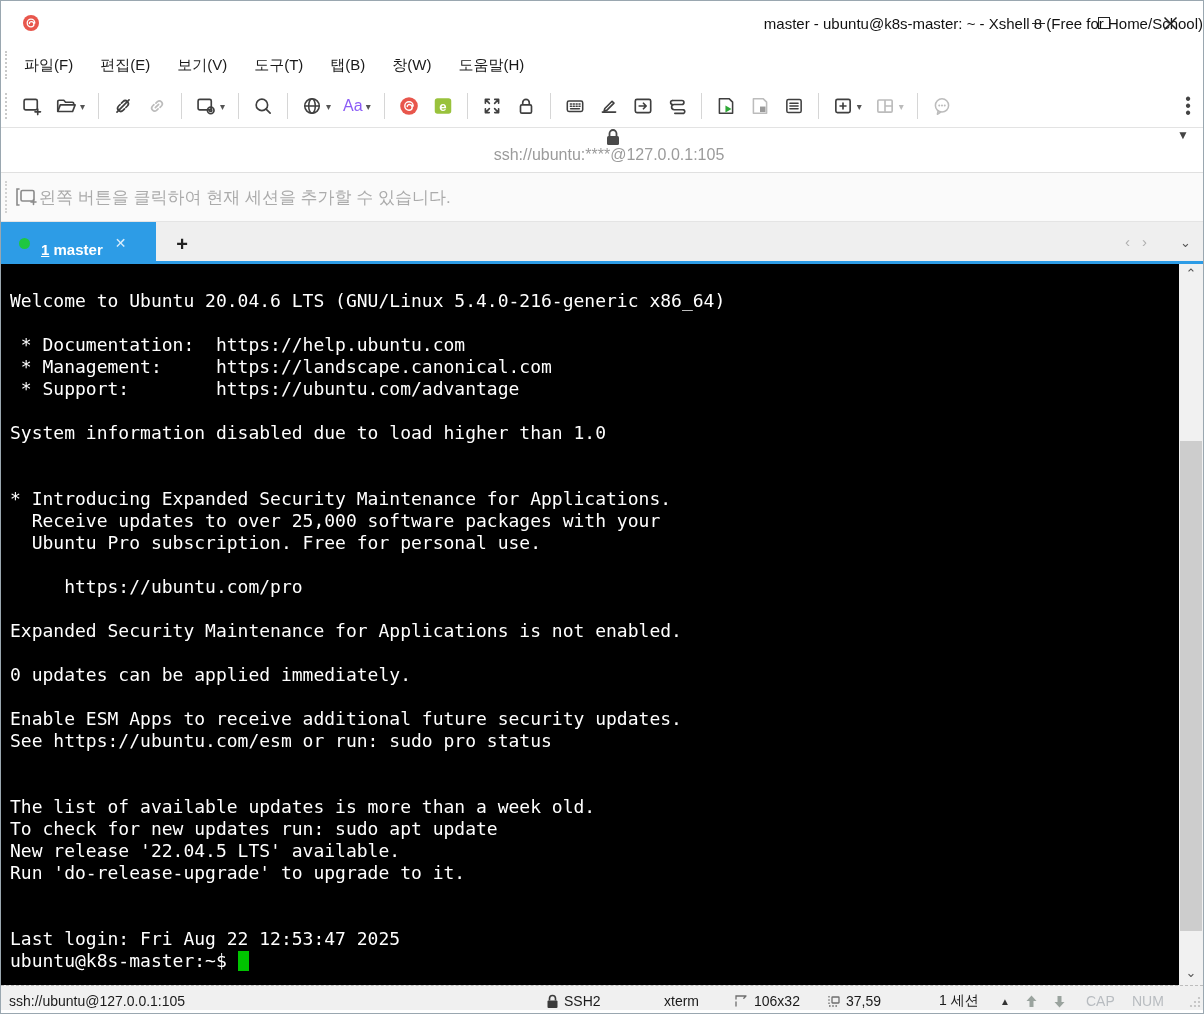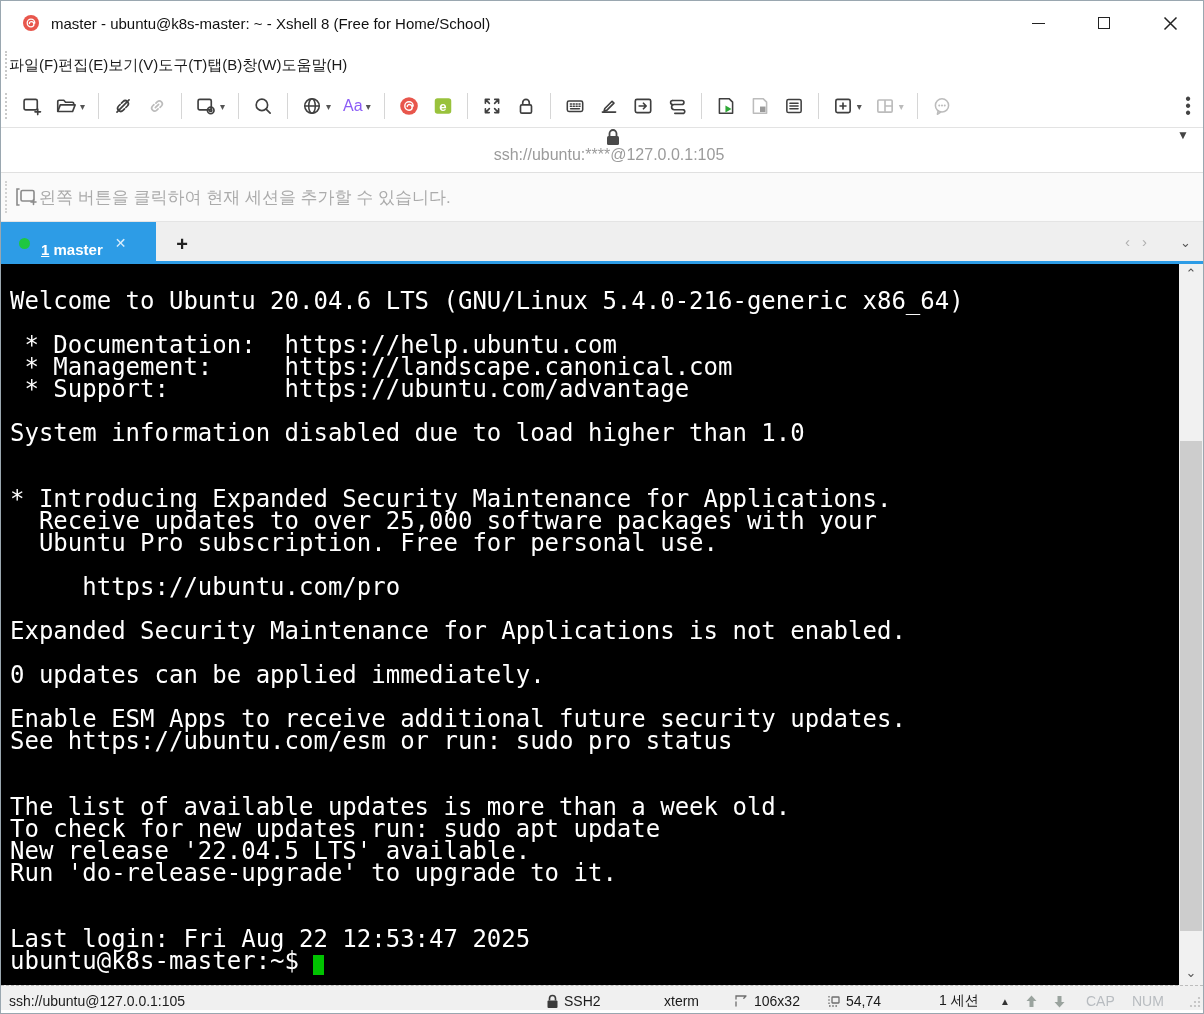--- a/index.html
+++ b/index.html
@@ -5,30 +5,30 @@
   * { margin:0; padding:0; box-sizing:border-box; }
   html,body { width:1204px; height:1014px; }
   body {
     font-family:"Liberation Sans","DejaVu Sans",sans-serif;
     background:#ffffff; color:#1a1a1a; position:relative; overflow:hidden;
     width:1204px; height:1014px; border:1px solid #9aa7b0;
   }
   .bar { position:absolute; left:0; right:0; }
 
   
-  #titlebar { top:0; height:44px; background:#ffffff; display:flex; align-items:center; }
+  #titlebar { top:0; height:44px; background:#ffffff; display:flex; align-items:center;justify-content:space-between; }
   #titlebar .app-icon { margin-left:20px; width:20px; height:20px; }
   #titlebar .title { margin-left:10px; font-size:15px; color:#111; }
   .win-controls { position:absolute; right:0; top:0; height:44px; display:flex; }
   .win-btn { width:66px; height:44px; display:flex; align-items:center; justify-content:center; cursor:default; }
   .glyph-min { width:13px; height:0; border-top:1.6px solid #222; display:block; }
   .glyph-max { width:12px; height:12px; border:1.4px solid #222; display:block; }
 
   
-  #menubar { top:44px; height:40px; background:#fff; display:flex; align-items:center; padding-left:8px; font-size:15px; }
+  #menubar { top:44px; height:40px; background:#fff; display:flex; align-items:center; gap:27px; padding-left:23px; font-size:15px; }
   #menubar::before { content:""; position:absolute; left:4px; top:6px; bottom:6px; border-left:2px dotted #c9c9c9; }
   .menu-item { cursor:default; }
 
   
   #toolbar { top:84px; height:43px; background:#fff; display:flex; align-items:center; padding-left:14px; border-bottom:1px solid #e3e3e3; }
   #toolbar::before { content:""; position:absolute; left:4px; top:8px; bottom:8px; border-left:2px dotted #c9c9c9; }
   .tbtn { height:30px; display:flex; align-items:center; justify-content:center; padding:0 4px; margin:0 2px; border-radius:3px; }
   .tbtn svg { display:block; }
   .tcaret { font-size:10px; color:#555; margin-left:3px; }
   .tcaret.dis { color:#bbb; }
@@ -58,21 +58,21 @@
   .tab-label .num { text-decoration:underline; }
   .tab-close { margin-left:12px; font-size:14px; color:#dbeefc; }
   .tab-new { position:absolute; left:168px; top:9px; width:26px; height:26px; font-size:20px; font-weight:bold; color:#222; display:flex; align-items:center; justify-content:center; }
   .tab-nav { position:absolute; right:44px; top:11px; color:#b0b0b0; font-size:15px; letter-spacing:12px; }
   .tab-expand { position:absolute; right:12px; top:13px; color:#555; font-size:13px; }
 
   
   #terminal { position:absolute; top:263px; left:0; width:1180px; height:721px; background:#000; overflow:hidden; }
   #terminal pre {
     font-family:"DejaVu Sans Mono","Liberation Mono",monospace;
-    font-size:24px; line-height:22px; color:#ffffff;
+    font-size:18px; line-height:22px; color:#ffffff;
     padding:26px 0 0 9px; white-space:pre;
   }
   .cursor { display:inline-block; width:11px; height:20px; background:#00C300; vertical-align:text-bottom; }
 
   
   #vscroll { position:absolute; top:263px; right:0; width:24px; height:721px; background:#f1f1f1; }
   .sc-btn { position:absolute; left:0; width:24px; height:18px; color:#555; font-size:13px; text-align:center; line-height:16px; }
   .sc-up { top:2px; } .sc-down { bottom:2px; }
   .sc-thumb { position:absolute; left:1px; width:22px; top:177px; height:490px; background:#cdcdcd; }
 
@@ -371,21 +371,21 @@
         <path d="M2 5V2h10M2 8v4M12 2l-2.2 2.2M12 2h-3"></path>
       </svg>
       <span>106x32</span>
     </div>
   <div class="sb sb-pos">
       <svg width="14" height="14" viewBox="0 0 14 14" fill="none" stroke="#6e6e6e" stroke-width="1.3">
         <path d="M2 2v8" stroke-dasharray="1.6 1.6"></path>
         <path d="M2 12h8" stroke-dasharray="1.6 1.6"></path>
         <rect x="5" y="3" width="7" height="6" rx="0.5"></rect>
       </svg>
-      <span>54,74</span>
+      <span>37,59</span>
     </div>
   <div class="sb sb-session">1 세션</div>
   <div class="sb sb-sess-caret">▲</div>
   <div class="sb sb-up">
       <svg width="15" height="15" viewBox="0 0 15 15">
         <path d="M7.5 1.5 12.5 7H9.5v6h-4V7H2.5z" fill="#9aa39e"></path>
       </svg>
     </div>
   <div class="sb sb-down">
       <svg width="15" height="15" viewBox="0 0 15 15">

